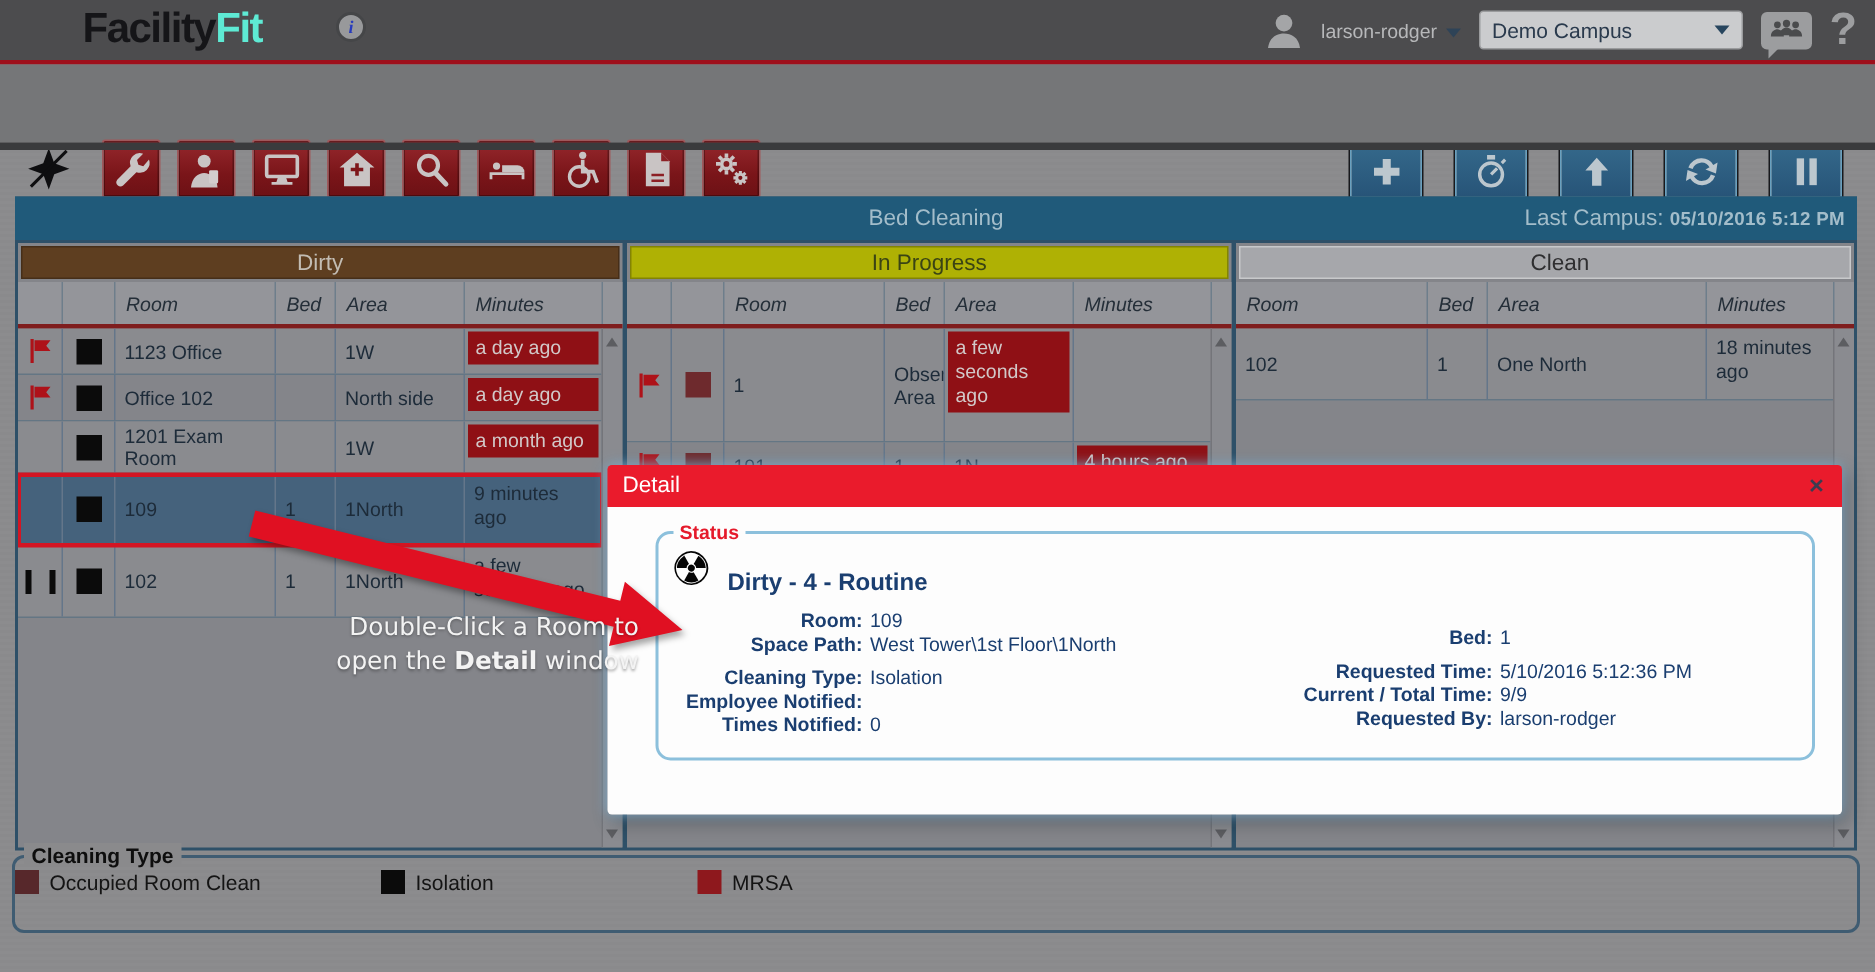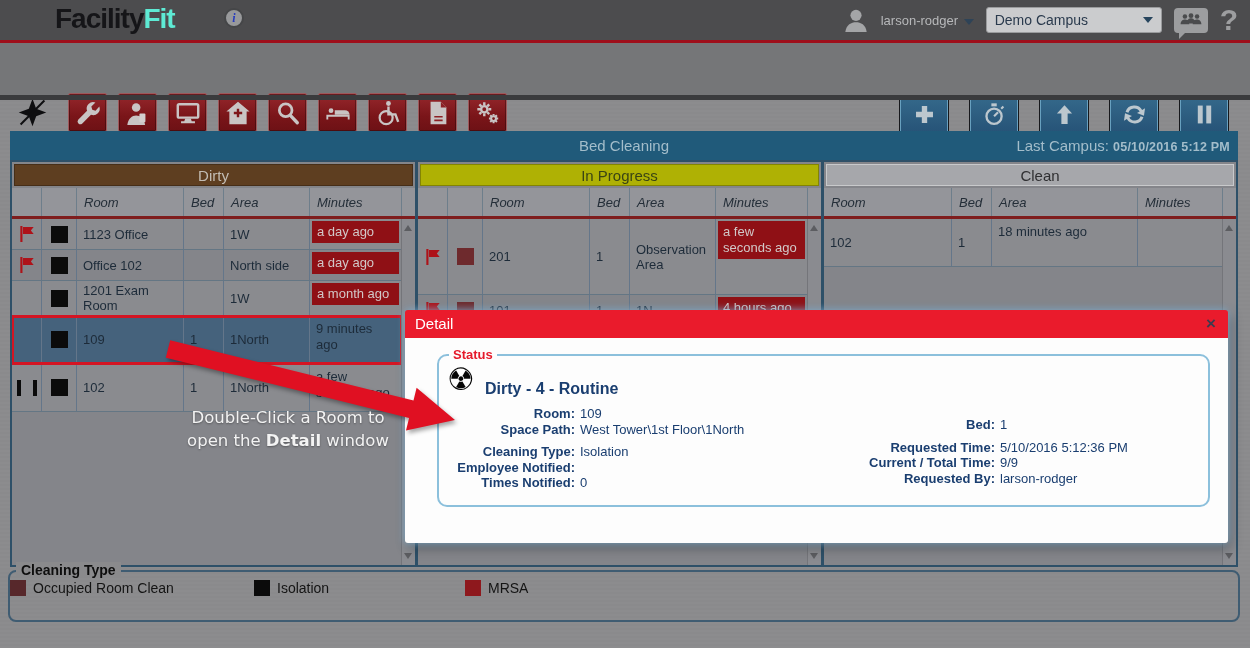--- a/index.html
+++ b/index.html
@@ -98,21 +98,21 @@
   .fieldcol.left{left:8px;width:380px;}
   .fieldcol.right{left:396px;width:376px;margin-top:11px;}
   .frow{display:flex;line-height:15.5px;}
   .frow.gap{margin-top:7px;}
   .flabel{font-weight:bold;text-align:right;flex:0 0 auto;}
   .left .flabel{width:128px;}
   .right .flabel{width:160px;}
   .fvalue{margin-left:5px;white-space:pre;}
   
   .annotext{position:absolute;left:150px;top:406px;width:276px;z-index:50;color:#f3f3f3;font-family:"DejaVu Sans",sans-serif;
-    font-size:16.5px;line-height:1.42;text-align:center;text-shadow:0 1px 2px rgba(0,0,0,.35);}
+    font-size:16.5px;line-height:1.42;text-align:right;text-shadow:0 1px 2px rgba(0,0,0,.35);}
   .annoarrow{position:absolute;left:0;top:0;z-index:45;pointer-events:none;}
   svg{display:block;}
 </style>
 </head>
 <body>
 
 <div class="tophdr">
   <div class="logo"><span class="p1">Facility</span><span class="p2">Fit</span></div>
   <div class="infobadge">i</div>
   <div class="hdr-right">
@@ -391,21 +391,20 @@
               <span>
                 <svg viewBox="0 0 18 20" width="16" height="18">
                   <rect x="1.5" y="1" width="2.4" height="18" fill="#ae1219"></rect>
                   <path d="M4.5 2h12l-3.2 4 3.2 4h-12z" fill="#ae1219"></path>
                 </svg>
               </span>
             </div>
             <div class="cell icon">
               <span class="sq" style="background: rgb(110, 42, 45);"></span>
             </div>
-            <div class="cell">201</div>
             <div class="cell">1</div>
             <div class="cell">Observation Area</div>
             <div class="cell minutes">
               <span class="badge">a few seconds ago</span>
             </div>
           </div>
           <div class="row">
             <div class="cell icon">
               <span>
                 <svg viewBox="0 0 18 20" width="16" height="18">
@@ -436,20 +435,21 @@
           <div class="hcell">Room</div>
           <div class="hcell">Bed</div>
           <div class="hcell">Area</div>
           <div class="hcell">Minutes</div>
           <div class="hcell"></div>
         </div>
         <div class="rowsarea">
           <div class="row tall">
             <div class="cell">102</div>
             <div class="cell">1</div>
+            <div class="cell">One North</div>
             <div class="cell minutes">
               <span class="plain">18 minutes ago</span>
             </div>
           </div>
           <div class="vscroll">
             <div class="varrow up"></div>
             <div class="varrow dn"></div>
           </div>
         </div>
       </div>

